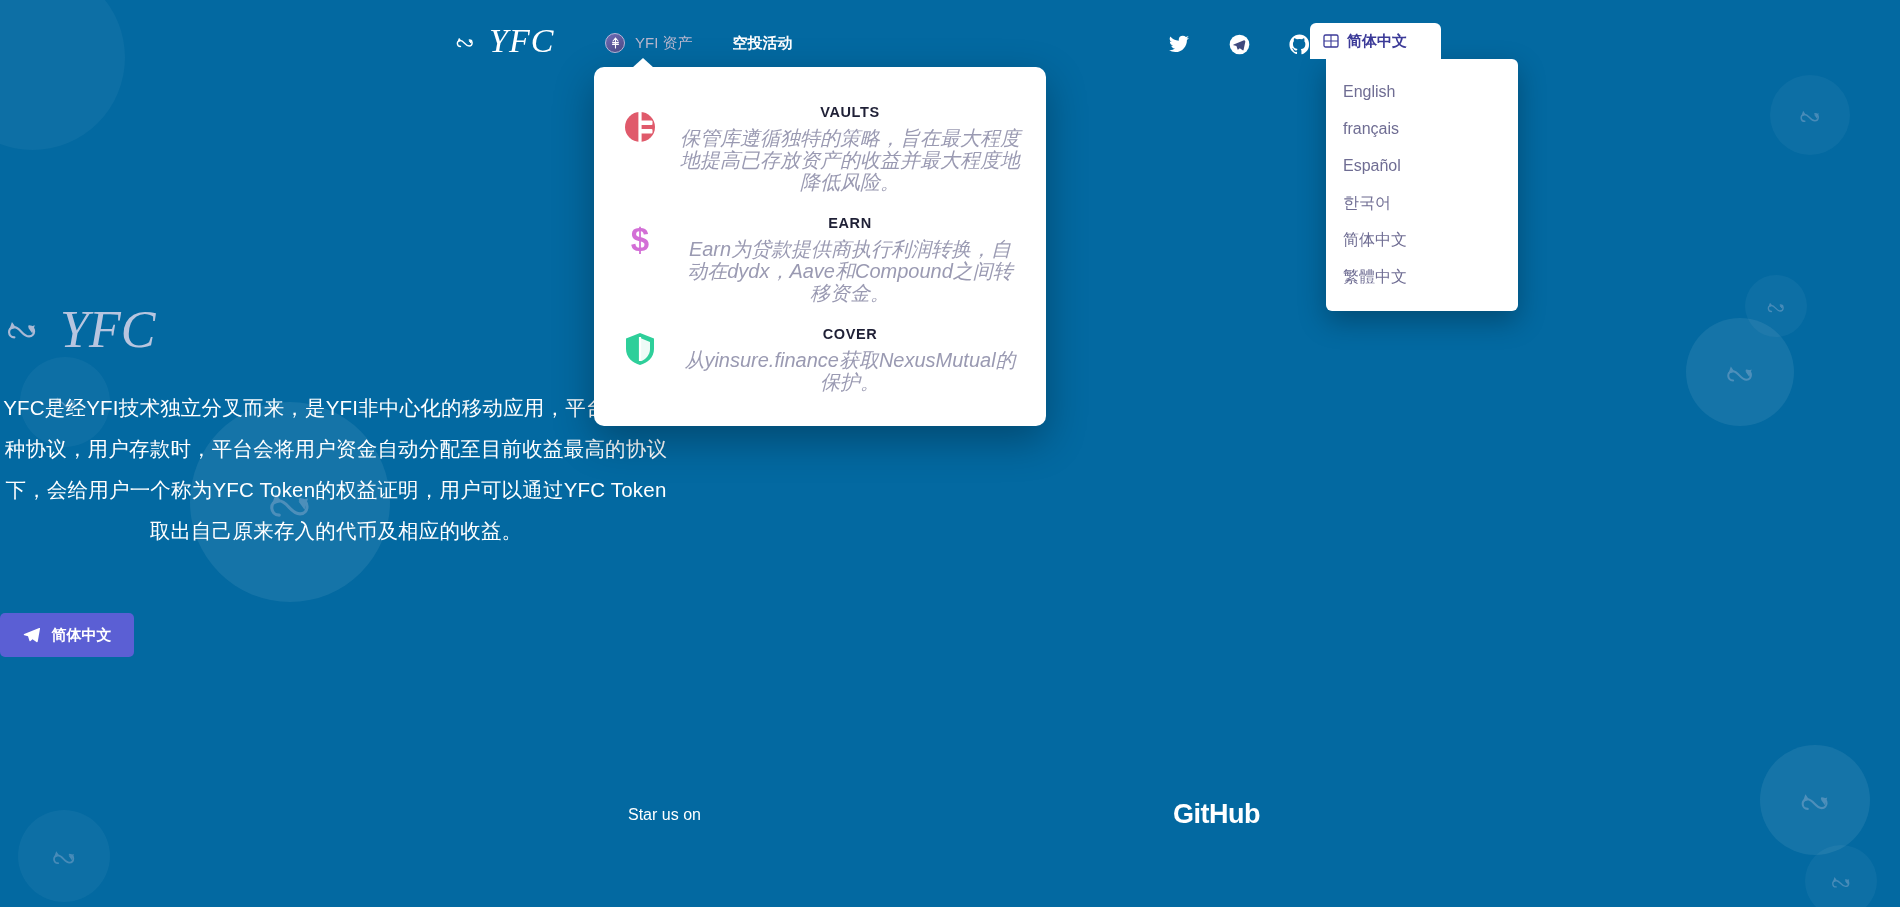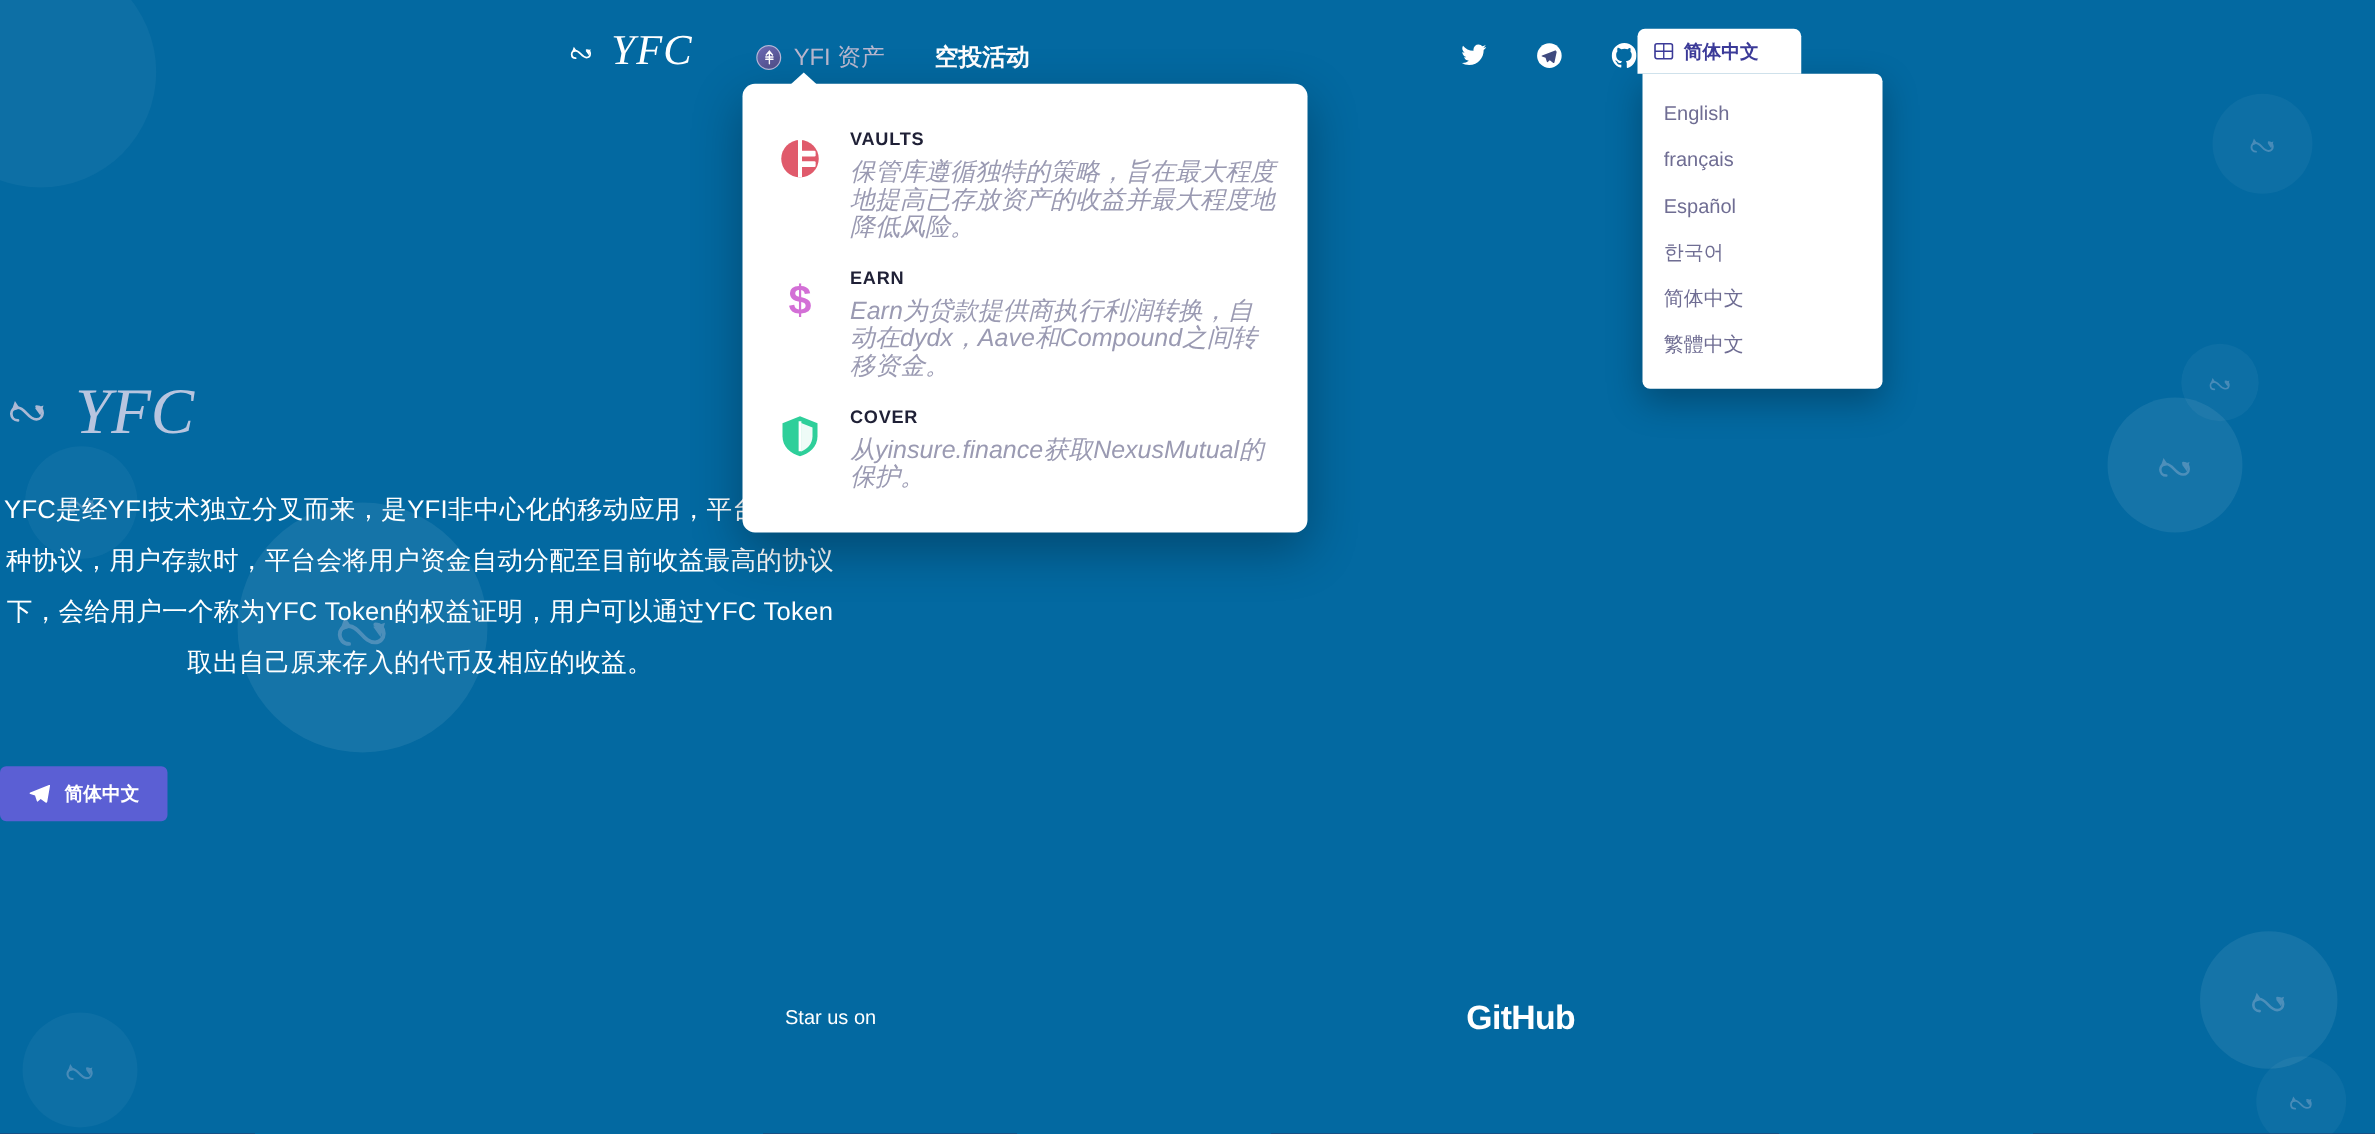--- a/index.html
+++ b/index.html
@@ -49,21 +49,21 @@
     letter-spacing: 1px;
     color: #ffffff;
   }
 
   .nav {
     position: absolute; left: 605px; top: 33px;
     display: flex; align-items: center; gap: 40px;
   }
   .nav-item {
     display: flex; align-items: center; gap: 10px;
-    font-size: 19px;
+    font-size: 15px;
     cursor: pointer;
     position: relative;
   }
   .nav-item .label { color: #b9b7ce; }
   .nav-item.active .label { color: #ffffff; font-weight: bold; }
   .nav-badge {
     width: 20px; height: 20px; border-radius: 50%;
     background: linear-gradient(145deg,#6d6bb5,#4e4c86);
     border: 1.5px solid #b8b6d8;
     display: flex; align-items: center; justify-content: center;
@@ -87,21 +87,21 @@
     border-radius: 6px 6px 0 0;
     display: flex; align-items: center; gap: 8px;
     padding: 0 13px;
     cursor: pointer;
     position: relative; z-index: 3;
   }
   .lang-button .lang-label { color: #3b3a98; font-size: 15px; font-weight: bold; }
   .lang-button .globe svg { display:block; }
 
   .lang-menu {
-    position: absolute; top: 36px; left: 4px;
+    position: absolute; top: 36px; left: 16px;
     width: 192px;
     background: #ffffff;
     border-radius: 0 6px 6px 6px;
     box-shadow: 0 10px 28px rgba(0,0,0,0.28);
     padding: 14px 0 16px 0;
     z-index: 2;
   }
   .lang-option {
     padding: 7px 17px;
     font-size: 16px;
@@ -112,20 +112,21 @@
 
   
   .mega {
     position: absolute; left: 594px; top: 67px;
     width: 452px;
     background: #ffffff;
     border-radius: 10px;
     box-shadow: 0 14px 40px rgba(0,0,0,0.30);
     padding: 26px 0 22px 0;
     z-index: 50;
+    text-align: center;
   }
   .mega::before {
     content: "";
     position: absolute; top: -9px; left: 38px;
     width: 0; height: 0;
     border-left: 11px solid transparent;
     border-right: 11px solid transparent;
     border-bottom: 10px solid #ffffff;
   }
   .mega-item {

